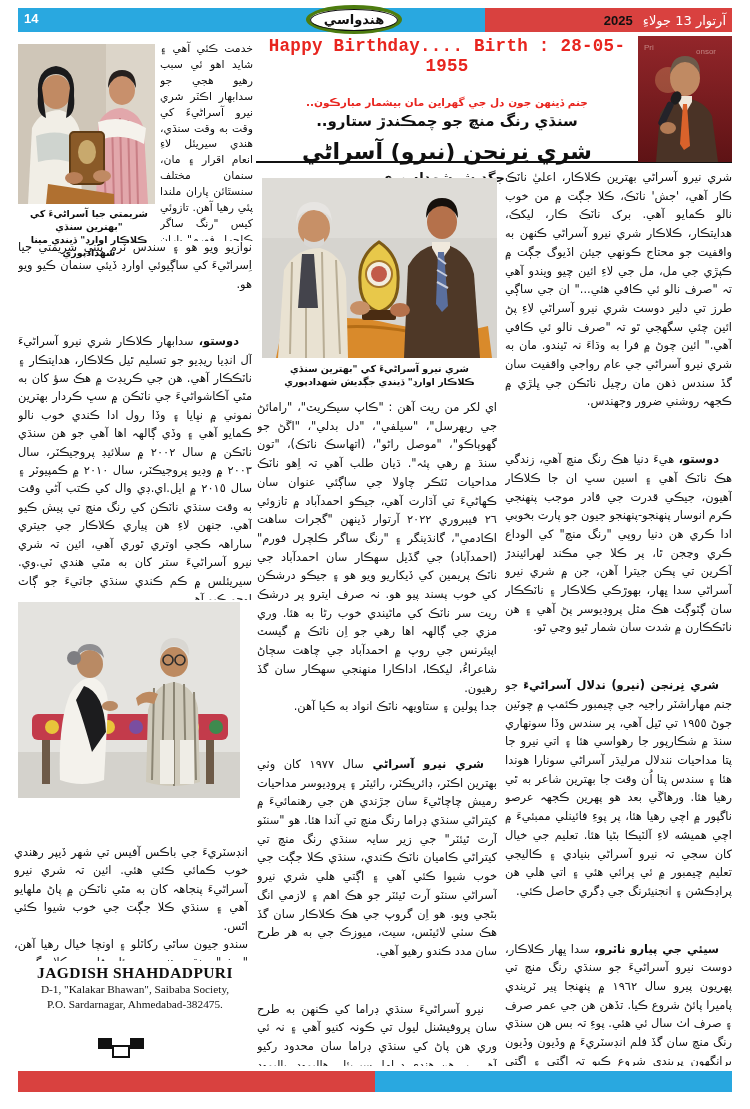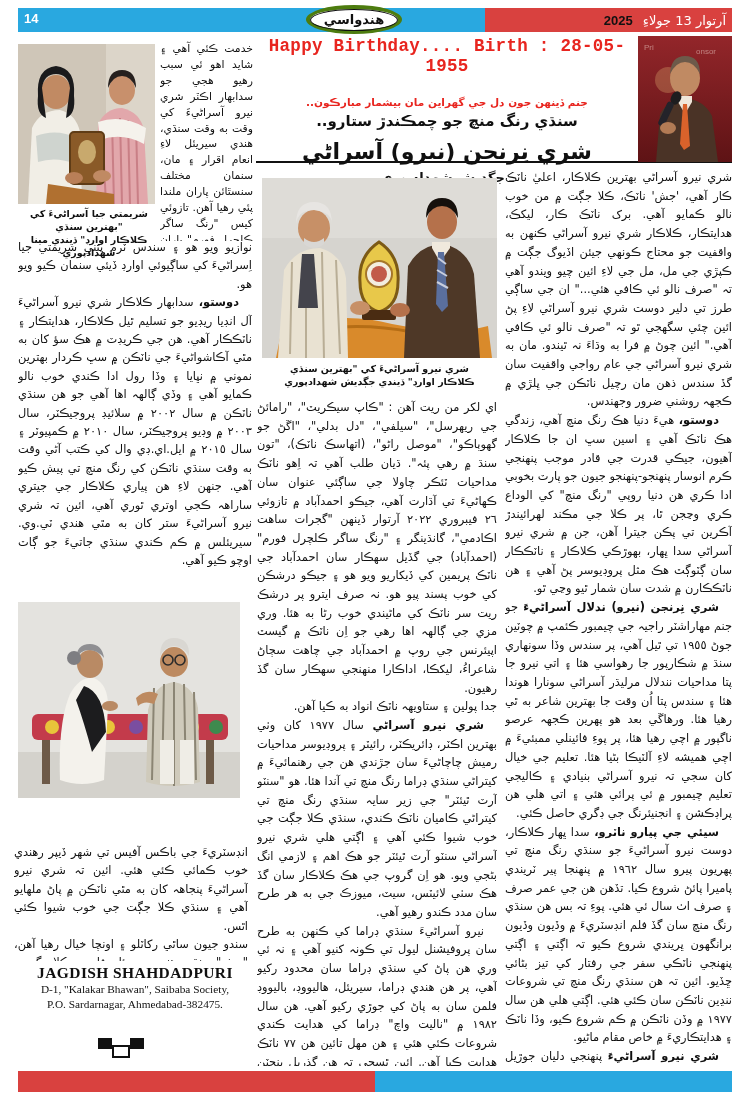--- a/index.html
+++ b/index.html
@@ -32,21 +32,21 @@
   .hl-kicker{font-weight:bold;font-size:15px;direction:rtl;margin-top:4px;}
   .hl-title{font-weight:bold;font-size:22px;direction:rtl;margin-top:9px;}
   .hl-byline{font-weight:bold;font-size:13px;direction:rtl;margin-top:6px;}
   .rule{left:256px;top:161px;width:476px;height:2px;background:#111;}
   
   .photo{display:block;}
   .caption{font-weight:bold;font-size:9.5px;line-height:13px;text-align:center;direction:rtl;}
   
   .txt{direction:rtl;text-align:justify;font-size:11.4px;line-height:18.7px;}
   .txt p{text-align-last:right;}
-  .txt p.indent{text-indent:13px;}
+  .txt p.indent{text-indent:13px;margin-top:39px;}
   .txt b{font-weight:bold;}
   .lefttop{font-size:10.8px;line-height:15.9px;font-weight:500;}
   .leftbody{line-height:18.4px;}
   
   .address{text-align:center;font-family:"Liberation Serif",serif;}
   .address .nm{font-weight:bold;font-size:15.5px;letter-spacing:.4px;}
   .address .ln{font-size:11.3px;line-height:14.5px;}
   
   .endmark{left:98px;top:1038px;width:46px;height:22px;}
   .endmark .sq{position:absolute;width:14px;height:11px;background:#111;}

